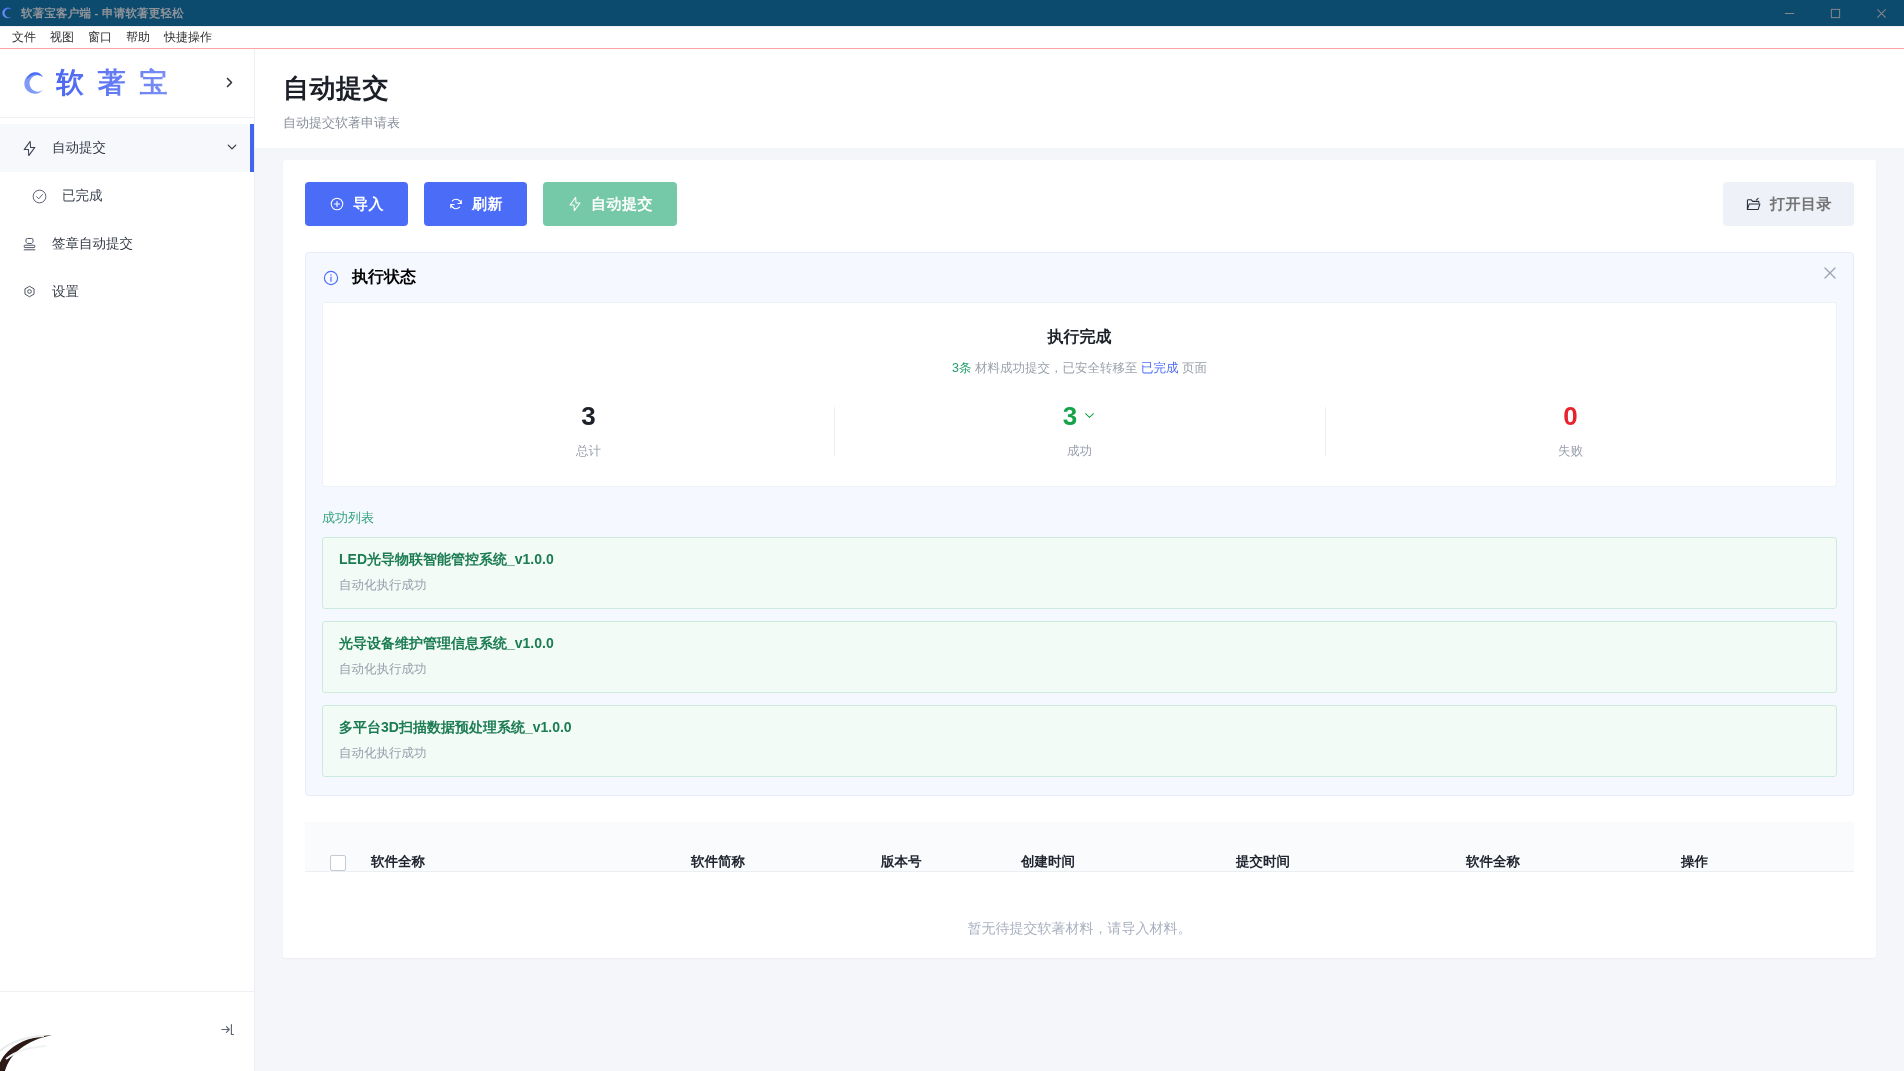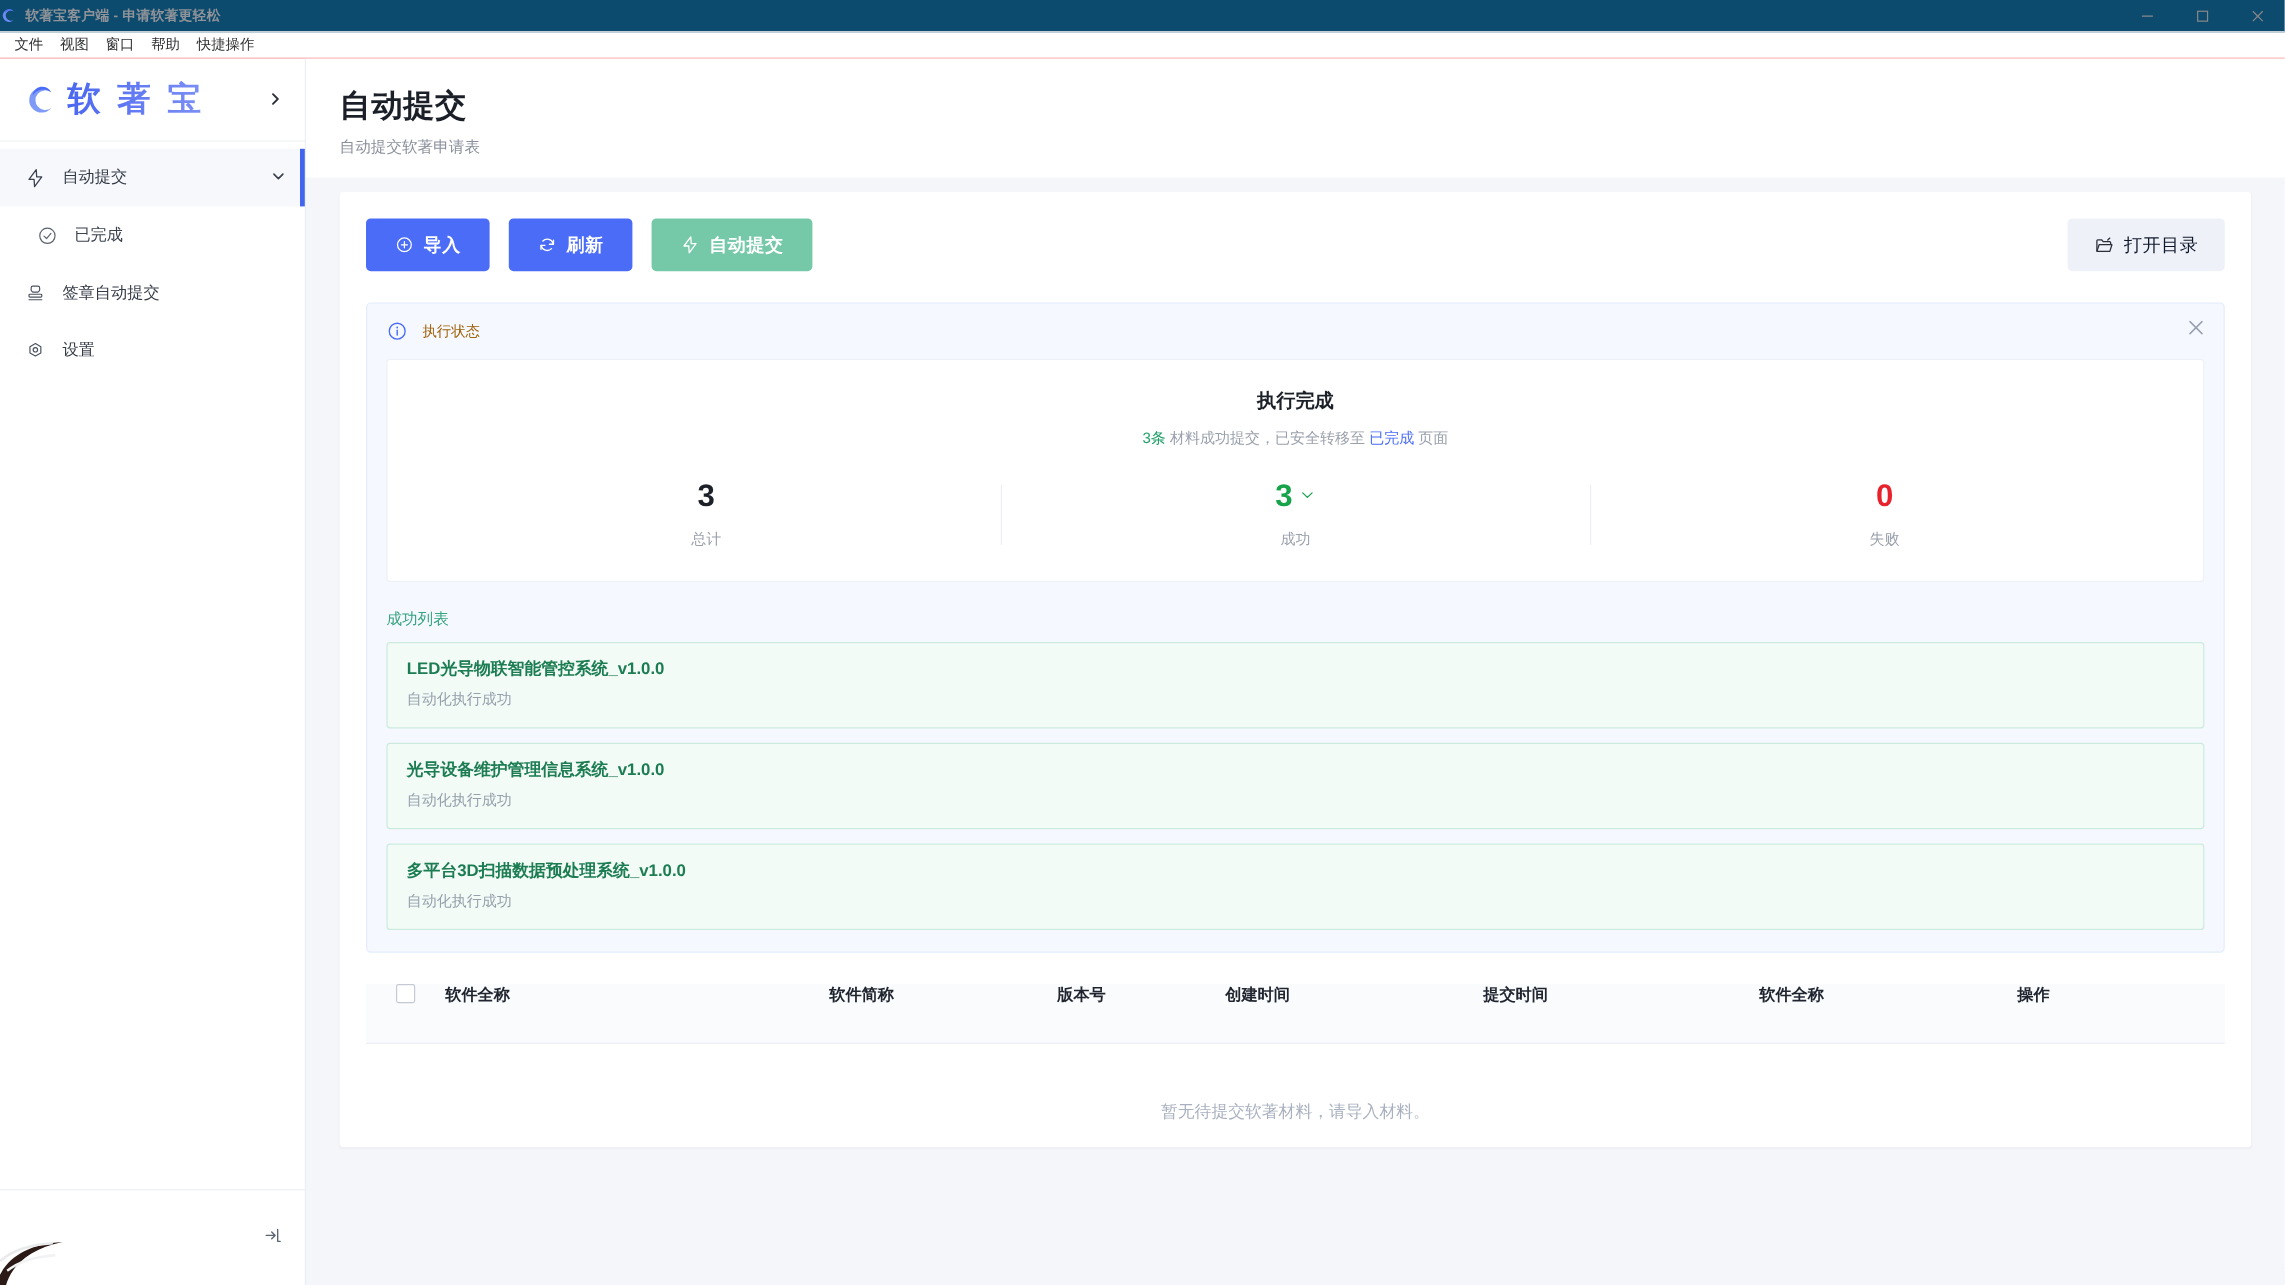--- a/index.html
+++ b/index.html
@@ -101,33 +101,33 @@
   .toolbar { display: flex; align-items: flex-end; gap: 16px; }
   .btn {
     height: 44px; border-radius: 4px; display: inline-flex; align-items: center;
     justify-content: center; gap: 8px; padding: 0 24px;
     font-size: 15px; font-weight: 700; color: #fff; border: none; cursor: pointer;
     letter-spacing: .5px; white-space: nowrap;
   }
   .btn-primary { background: #4a6cf7; }
   .btn-success { background: #75c8a8; }
   .btn-ghost {
-    background: #eef1f8; color: #0f172a; margin-left: auto; font-weight: 400;
+    background: #eef1f8; color: #737373; margin-left: auto; font-weight: 700;
     padding: 0 22px;
   }
   .btn .bico { display:inline-flex; align-items:center; justify-content:center; }
 
   
   .status-panel {
     margin-top: 26px; background: #f5f8ff; border: 1px solid #e4ecfb;
     border-radius: 4px; padding: 14px 16px 18px 16px; position: relative;
   }
   .sp-head { display: flex; align-items: center; gap: 12px; }
   .sp-head .sp-ico { color: #4a6cf7; display:flex; }
-  .sp-title { font-size: 12px; color: #a16207; }
+  .sp-title { font-size: 16px; color: #000000; font-weight: bold; }
   .sp-close {
     position: absolute; right: 16px; top: 13px; color: #9aa1b1; font-size: 16px;
     cursor: pointer; line-height: 1;
   }
 
   .sp-box {
     margin-top: 14px; background: #fff; border: 1px solid #eef1f6; border-radius: 3px;
     padding: 24px 20px 26px 20px;
   }
   .sp-result-title { text-align: center; font-size: 16px; font-weight: 700; color: #1c2028; }
@@ -152,21 +152,21 @@
   .succ-item {
     background: #f3fbf7; border: 1px solid #cdebdd; border-radius: 3px;
     padding: 13px 16px 14px 16px;
   }
   .succ-name { font-size: 14px; font-weight: 700; color: #1c7c52; }
   .succ-desc { font-size: 12.5px; color: #95a0ab; margin-top: 8px; }
 
   
   .table { margin-top: 26px; }
   .thead {
-    display: flex; align-items: flex-start; height: 50px;
+    display: flex; align-items: flex-end; height: 50px;
     background: #fafbfd; border-bottom: 1px solid #ebeef3;
     font-size: 13.5px; font-weight: 700; color: #1f242e;
     padding: 0 8px;
   }
   .th { padding: 0 8px; white-space: nowrap; }
   .th.col-check { width: 50px; flex: 0 0 50px; display: flex; align-items: center; justify-content: center; }
   .th.col-name { width: 320px; flex: 0 0 320px; }
   .th.col-short { width: 190px; flex: 0 0 190px; }
   .th.col-ver { width: 140px; flex: 0 0 140px; }
   .th.col-create { width: 215px; flex: 0 0 215px; }

